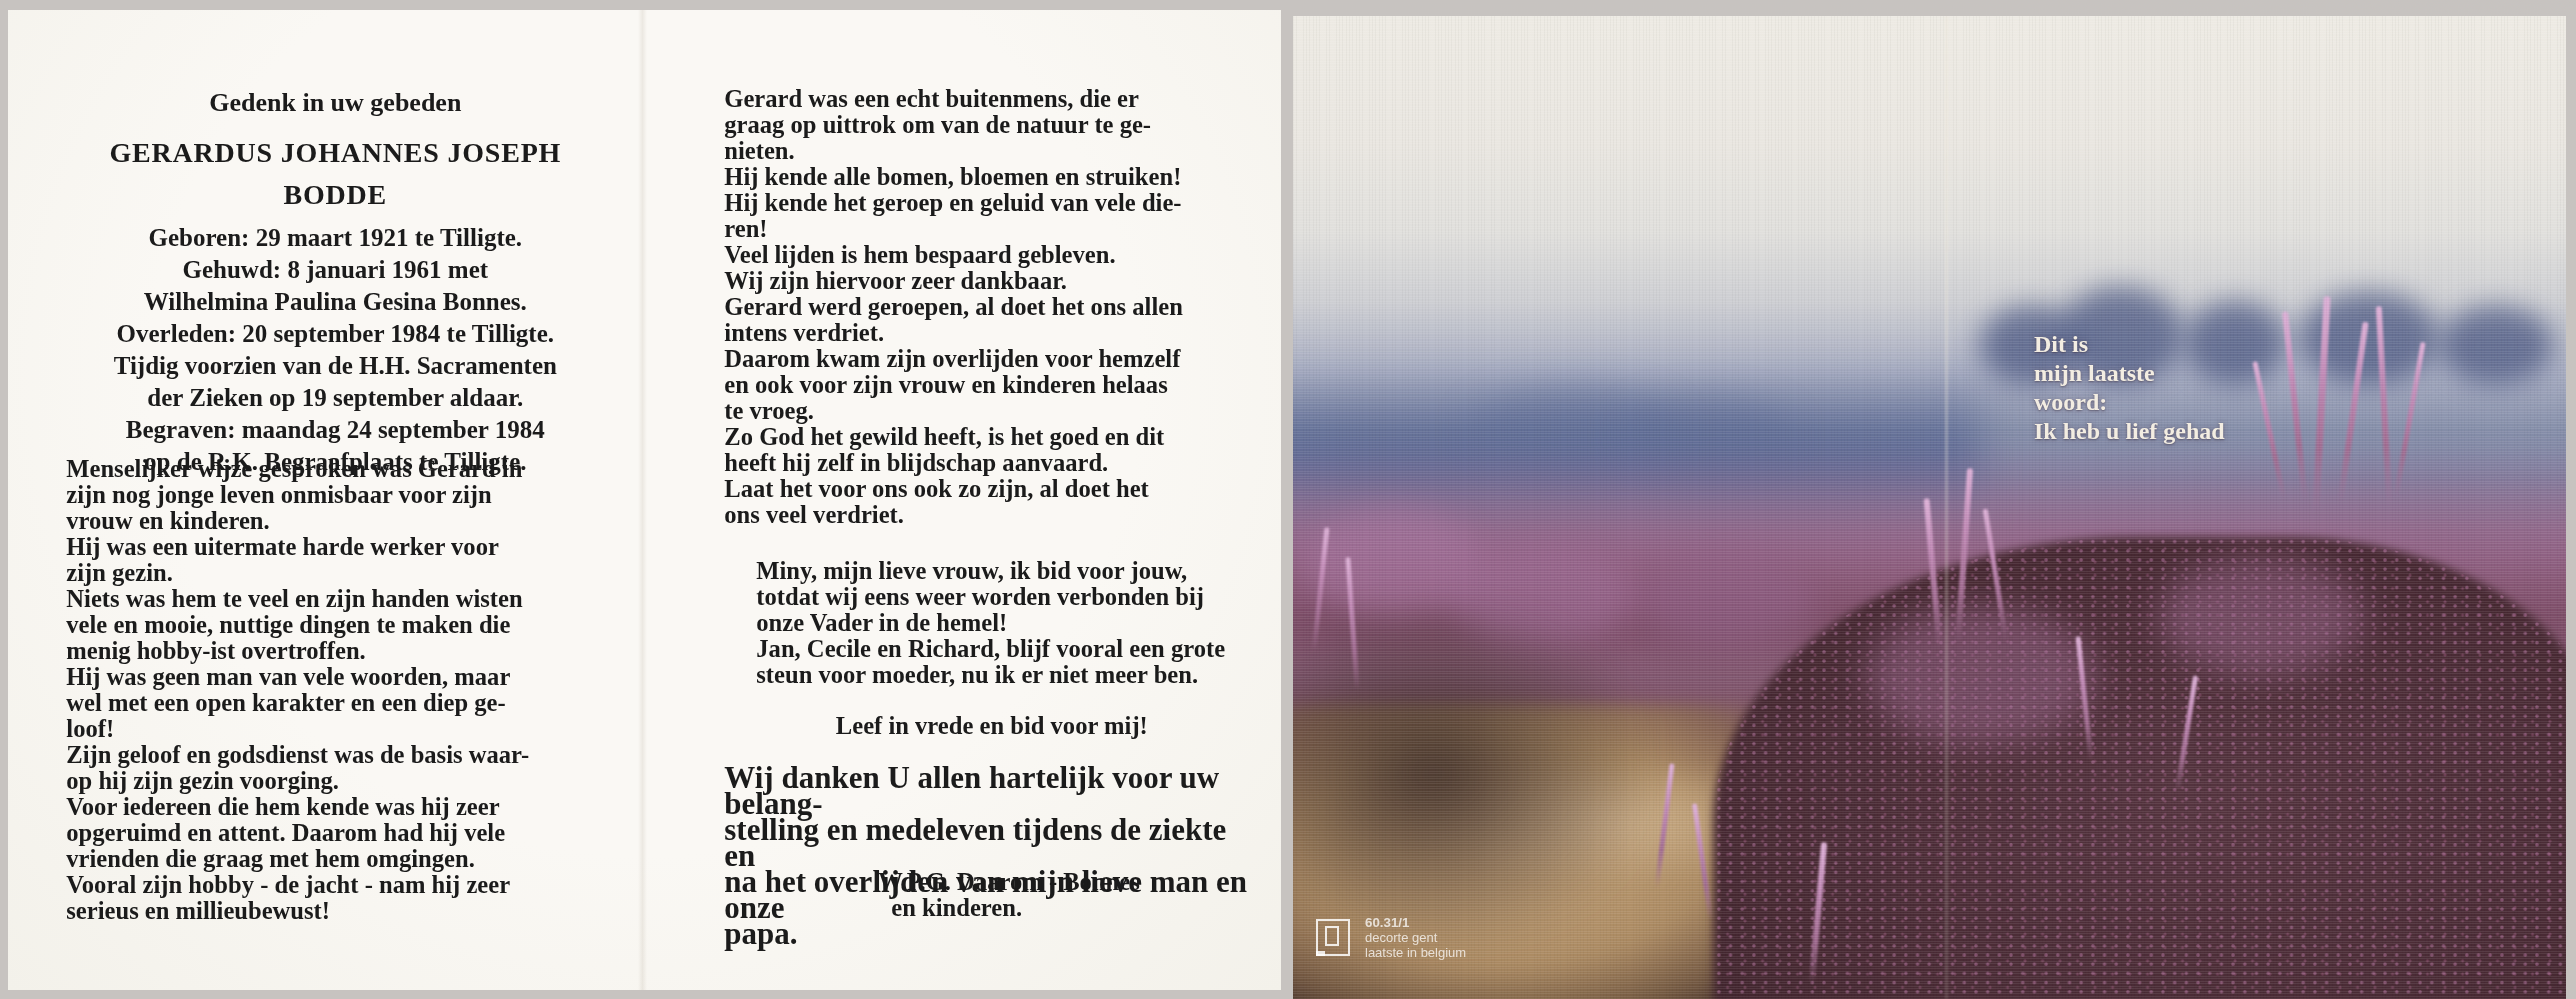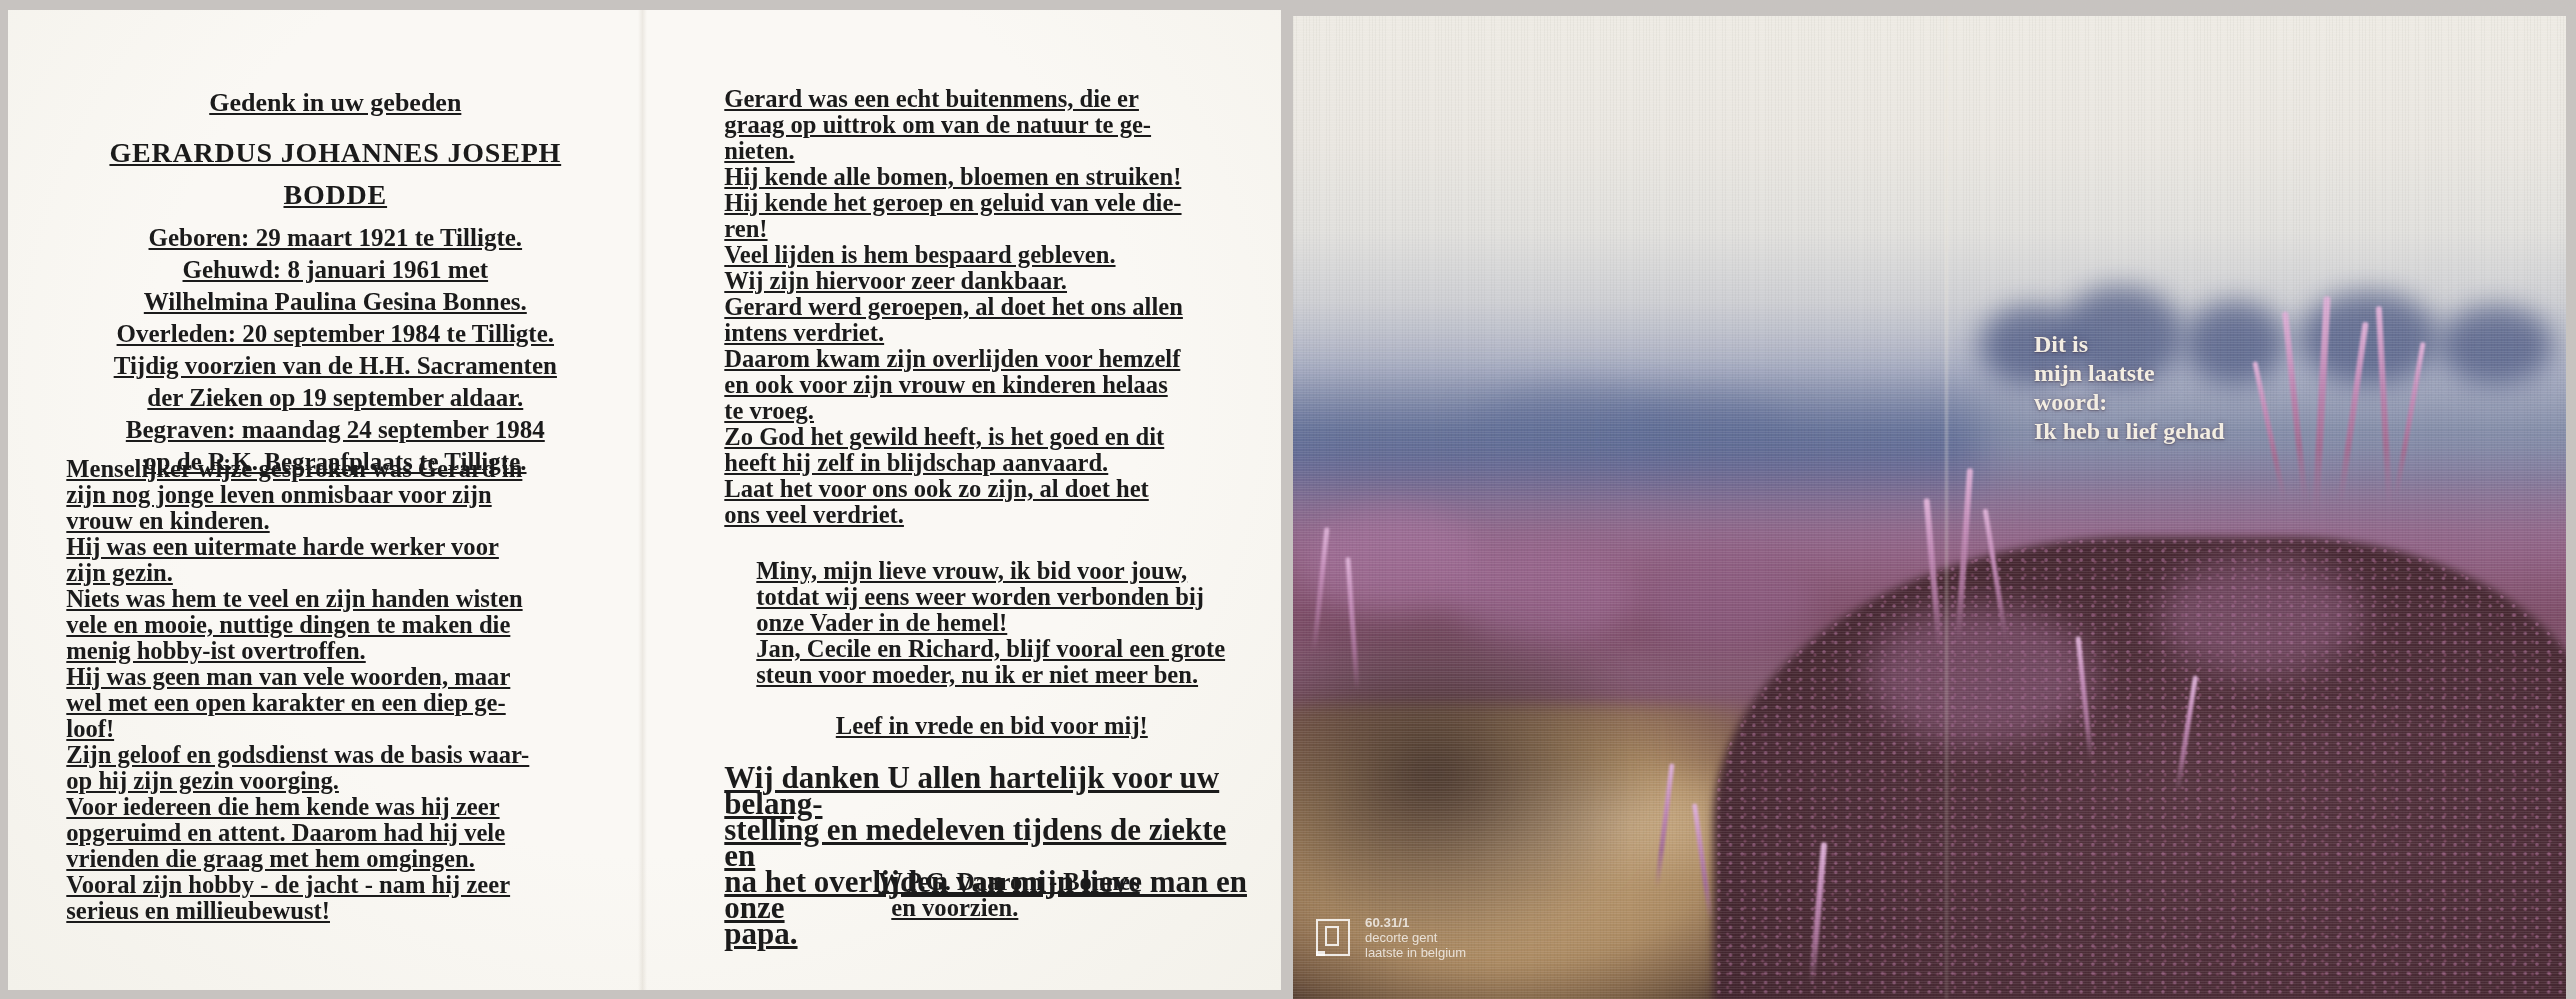--- a/index.html
+++ b/index.html
@@ -4,21 +4,21 @@
 <style>
   html,body{margin:0;padding:0;background:#8f8c89;}
   .screen{position:relative;width:2576px;height:999px;background:#c7c3c0;overflow:hidden;
           font-family:"Liberation Serif","DejaVu Serif",serif;}
 
   
   .card{position:absolute;left:8.3px;top:10px;width:1273px;height:980px;
         background:radial-gradient(ellipse at 50% 38%,#faf8f4 55%,#f3f1ea 100%);}
   .card .fold{position:absolute;left:630px;top:0;width:8.3px;height:100%;
         background:linear-gradient(90deg,rgba(135,120,95,0),rgba(135,120,95,.12),rgba(135,120,95,0));}
-  .card .txt{position:absolute;color:#1b1b1b;font-weight:700;white-space:pre-line;text-decoration:underline;}
+  .card .txt{position:absolute;color:#1b1b1b;font-weight:700;white-space:pre-line;}
   .col1{left:58px;width:538px;}
   .col2{left:716px;width:535px;}
   .hdr{top:78px;text-align:center;font-size:26px;}
   .name1{top:127px;text-align:center;font-size:28px;letter-spacing:0.8px;}
   .name2{top:169px;text-align:center;font-size:28px;letter-spacing:0.8px;}
   .dates{top:212px;text-align:center;font-size:25px;line-height:32px;}
   .bodyl{top:446px;text-align:left;font-size:24.6px;line-height:26px;}
   .bodyr{top:76px;text-align:left;font-size:24.6px;line-height:26px;}
   .family{top:548px;text-align:left;font-size:24.6px;line-height:26px;margin-left:32px;}
   .farewell{top:702px;text-align:center;font-size:24.6px;}
@@ -131,21 +131,21 @@
 totdat wij eens weer worden verbonden bij
 onze Vader in de hemel!
 Jan, Cecile en Richard, blijf vooral een grote
 steun voor moeder, nu ik er niet meer ben.</div>
     <div class="txt col2 farewell">Leef in vrede en bid voor mij!</div>
     <div class="txt col2 thanks">Wij danken U allen hartelijk voor uw belang-
 stelling en medeleven tijdens de ziekte en
 na het overlijden van mijn lieve man en onze
 papa.</div>
     <div class="txt col2 sig1">W.P.G. Daarom - Bonnes</div>
-    <div class="txt col2 sig2">en voorzien.</div>
+    <div class="txt col2 sig2">en kinderen.</div>
   </div>
 
   <div class="photo">
     <div class="layer base"></div>
 
     <div class="layer mistL"></div>
 
     <div>
       <div class="layer treeL" style="left:14%;top:38%;width:16%;height:8%;"></div>
       <div class="layer treeL" style="left:26%;top:39%;width:13%;height:7%;"></div>

